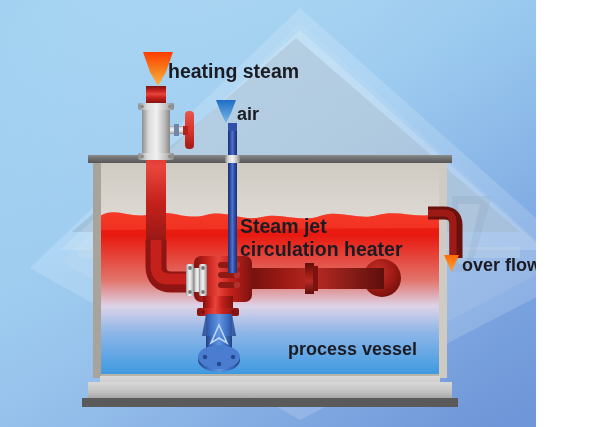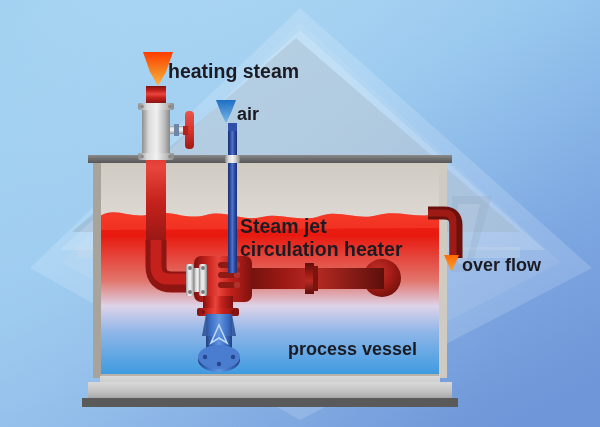--- a/index.html
+++ b/index.html
@@ -3,21 +3,21 @@
 <meta charset="utf-8">
 <title>Steam Jet Circulation Heater Diagram</title>
 <style>
   html, body {
     margin: 0;
     padding: 0;
     background: #ffffff;
   }
   #stage {
     position: relative;
-    width: 600px;
+    width: 536px;
     height: 427px;
     overflow: hidden;
     font-family: "Liberation Sans", sans-serif;
   }
   #stage svg {
     display: block;
     width: 600px;
     height: 427px;
   }
   .lbl {

